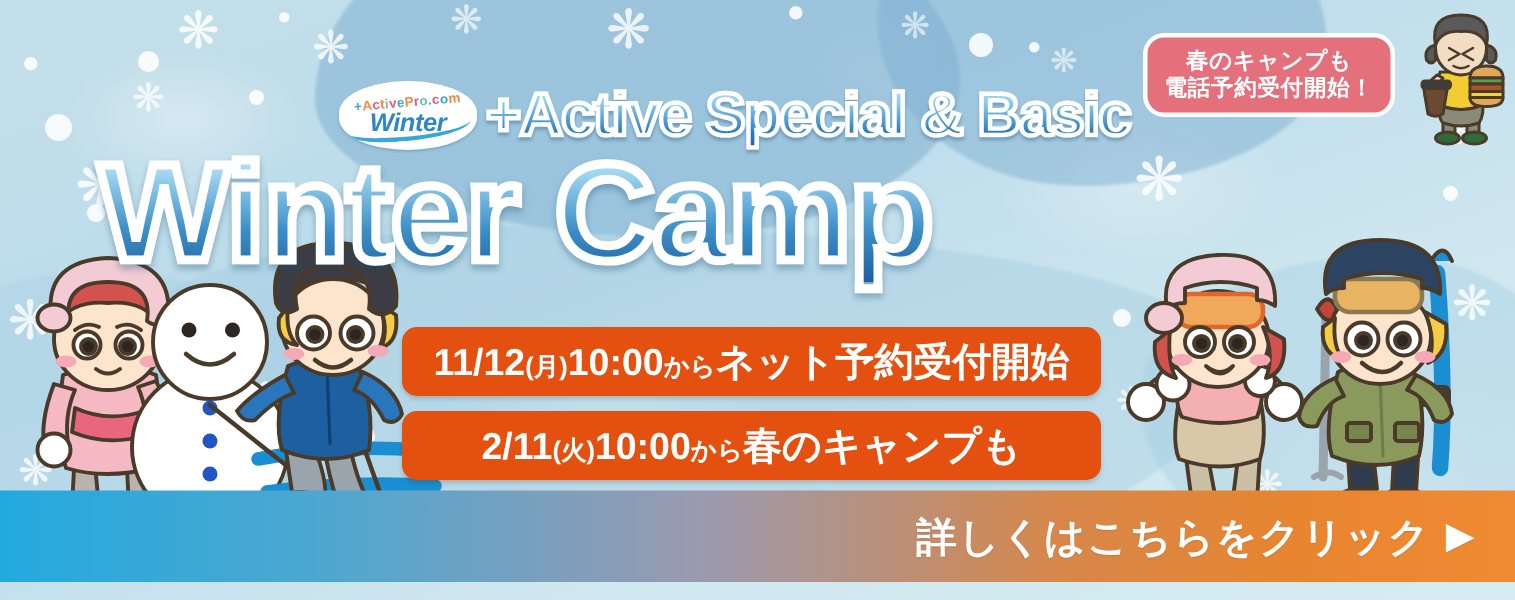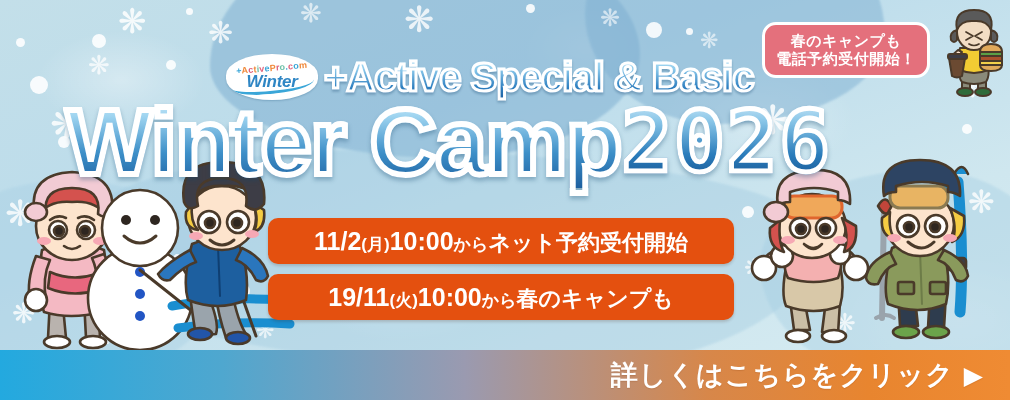--- a/index.html
+++ b/index.html
@@ -105,21 +105,21 @@
     background:linear-gradient(180deg,#bfe3f5 0%,#8fcced 30%,#2e7fc0 72%,#1c5e9e 100%);
     -webkit-background-clip:text;background-clip:text;color:transparent;
     -webkit-text-stroke:3px #ffffff;
     paint-order:stroke fill;
     white-space:nowrap;
     filter:drop-shadow(0 2px 1px rgba(20,70,110,.30));
   }
 
   
   .title-row{
-    position:absolute;left:66px;top:96px;display:flex;align-items:flex-end;gap:4px;z-index:12;
+    position:absolute;left:66px;top:96px;display:flex;align-items:flex-end;gap:16px;z-index:12;
   }
   .title-main{
     font-size:92px;font-weight:bold;line-height:1;letter-spacing:-1px;
     background:linear-gradient(180deg,#d6eefb 0%,#9ed4f0 22%,#3d8fc8 62%,#1d5f9f 100%);
     -webkit-background-clip:text;background-clip:text;color:transparent;
     -webkit-text-stroke:6px #ffffff;paint-order:stroke fill;
     filter:drop-shadow(0 3px 2px rgba(20,70,110,.32));
     white-space:nowrap;
   }
   .title-year{
@@ -138,25 +138,25 @@
     width:466px;height:46px;background:#e4500f;border-radius:10px;
     display:flex;align-items:center;justify-content:center;
     box-shadow:0 2px 3px rgba(60,20,0,.18);
     margin-bottom:10px;
   }
   .bar-text{
     color:#ffffff;font-weight:bold;white-space:nowrap;
     font-size:25px;letter-spacing:0px;line-height:1;
   }
   .bar-text .sm{font-size:17px;}
-  .bar-text .md{font-size:22px;}
+  .bar-text .md{font-size:26px;}
 
   
   .cta-bar{
-    position:absolute;left:0;bottom:0;width:1010px;height:50px;
+    position:absolute;left:0;bottom:12px;width:1010px;height:61px;
     background:linear-gradient(90deg,#23a9df 0%,#4fa7cf 22%,#9a9ab0 46%,#d7874a 70%,#e8852f 86%,#ef8b33 100%);
     display:flex;align-items:center;justify-content:flex-end;
     z-index:20;
   }
   .cta-text{
     color:#ffffff;font-weight:bold;font-size:27px;letter-spacing:1px;
     margin-right:26px;display:flex;align-items:center;gap:10px;white-space:nowrap;
     text-shadow:0 1px 1px rgba(120,50,0,.18);
   }
   .cta-arrow{font-size:25px;line-height:1;}
@@ -384,29 +384,28 @@
         <i>+</i><i>A</i><i>c</i><i>t</i><i>i</i><i>v</i><i>e</i><i>P</i><i>r</i><i>o</i><i>.</i><i>c</i><i>o</i><i>m</i>
       </div>
       <div class="logo-main">Winter</div>
       <div class="logo-swoosh"></div>
     </div>
     <div class="sub-title">+Active Special &amp; Basic</div>
   </div>
 
   <div class="title-row">
     <div class="title-main">Winter Camp</div>
-    <div class="title-year">2026</div>
   </div>
 
   <div class="bars">
     <div class="bar">
-      <div class="bar-text"><span>11/2</span><span class="sm">(月)</span><span>10:00</span><span class="sm">から</span><span class="md">ネット予約受付開始</span></div>
+      <div class="bar-text"><span>11/12</span><span class="sm">(月)</span><span>10:00</span><span class="sm">から</span><span class="md">ネット予約受付開始</span></div>
     </div>
     <div class="bar">
-      <div class="bar-text"><span>19/11</span><span class="sm">(火)</span><span>10:00</span><span class="sm">から</span><span class="md">春のキャンプも</span></div>
+      <div class="bar-text"><span>2/11</span><span class="sm">(火)</span><span>10:00</span><span class="sm">から</span><span class="md">春のキャンプも</span></div>
     </div>
   </div>
 
   <div class="cta-bar">
     <div class="cta-text">
       <span>詳しくはこちらをクリック</span>
       <span class="cta-arrow">▶</span>
     </div>
   </div>
 

